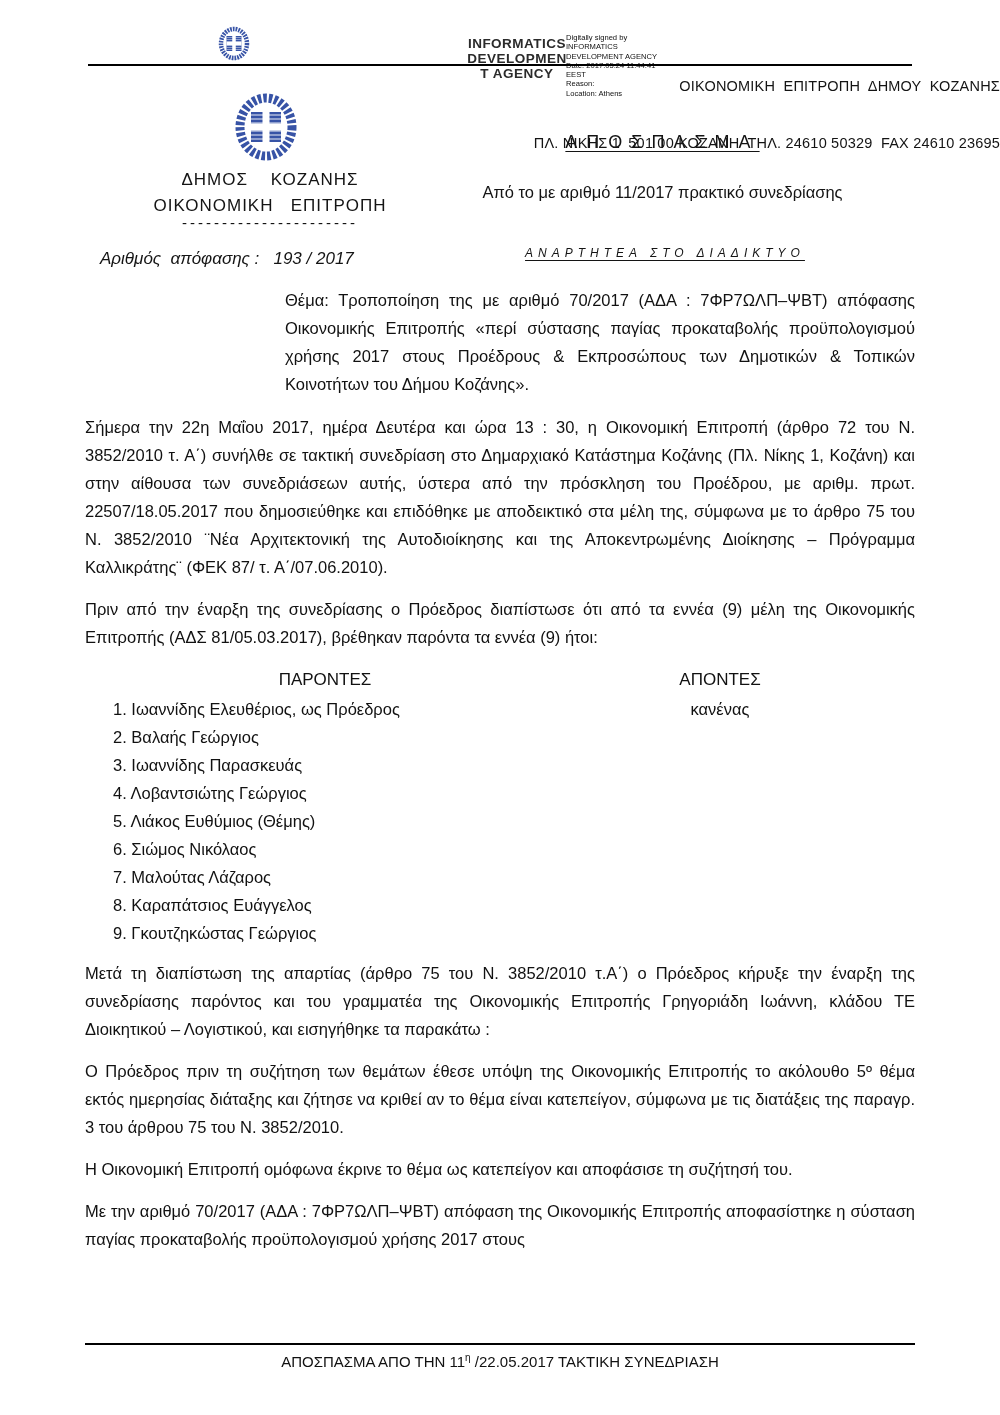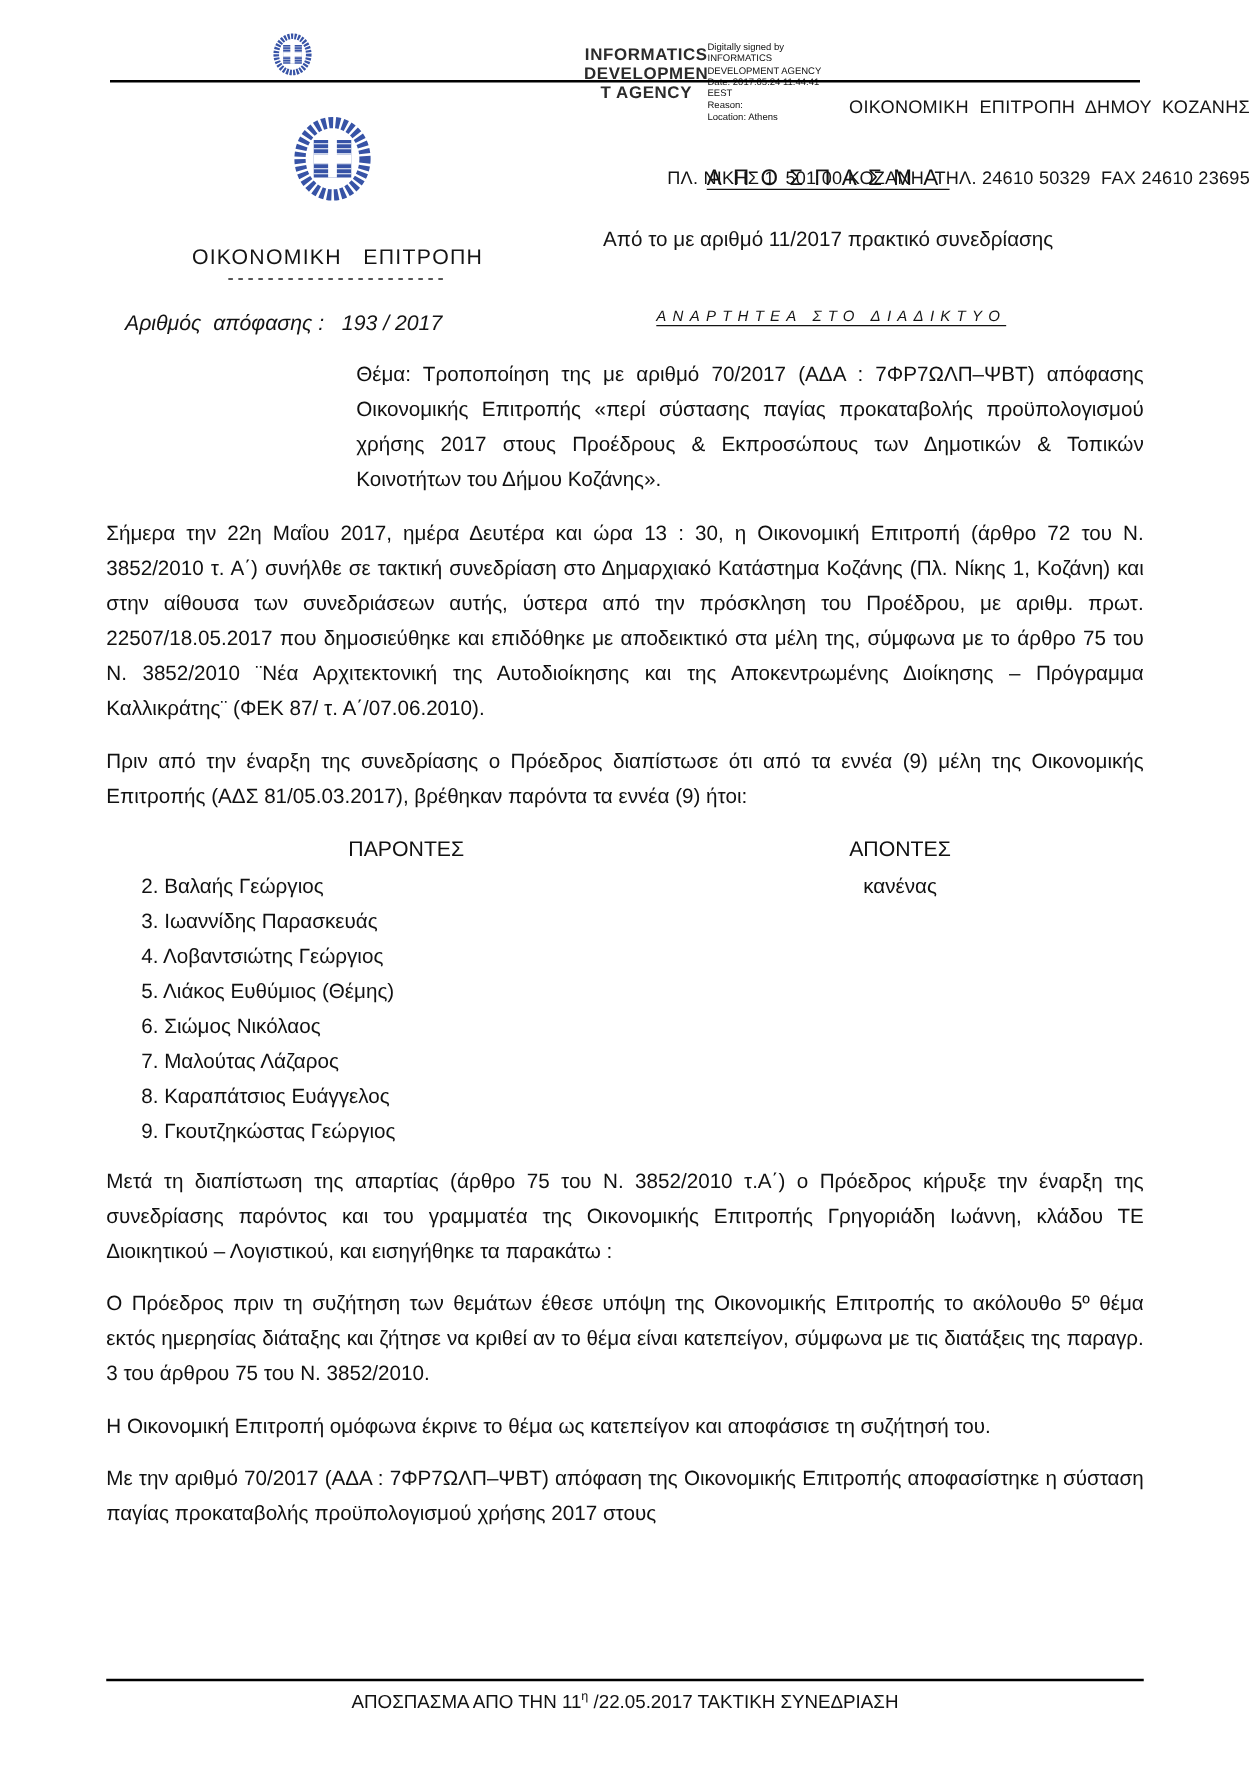--- a/index.html
+++ b/index.html
@@ -113,40 +113,42 @@
           <line x1="17" y1="27" x2="47" y2="27"></line>
         <line x1="17" y1="31" x2="47" y2="31"></line>
           <line x1="17" y1="39" x2="47" y2="39"></line>
         <line x1="17" y1="43" x2="47" y2="43"></line>
           <line x1="17" y1="47" x2="47" y2="47"></line>
       </g>
       <rect class="emblem-cross" x="28.5" y="20" width="7" height="30"></rect>
       <rect class="emblem-cross" x="17" y="31.5" width="30" height="7"></rect>
     </svg>
 
+    <div class="municipality">ΔΗΜΟΣ    ΚΟΖΑΝΗΣ</div>
     <div class="committee">ΟΙΚΟΝΟΜΙΚΗ   ΕΠΙΤΡΟΠΗ</div>
     <div class="dashes">----------------------</div>
     <div class="decision-no">Αριθμός  απόφασης :   193 / 2017</div>
 
     <div class="apospasma">ΑΠΟΣΠΑΣΜΑ</div>
     <div class="from-minutes">Από το με αριθμό 11/2017 πρακτικό συνεδρίασης</div>
     <div class="anartitea">ΑΝΑΡΤΗΤΕΑ ΣΤΟ ΔΙΑΔΙΚΤΥΟ</div>
   </div>
 
   <div class="doc-body">
 
     <div class="theme">Θέμα: Τροποποίηση της με αριθμό 70/2017 (ΑΔΑ : 7ΦΡ7ΩΛΠ–ΨΒΤ) απόφασης Οικονομικής Επιτροπής «περί σύστασης παγίας προκαταβολής προϋπολογισμού χρήσης 2017 στους Προέδρους &amp; Εκπροσώπους των Δημοτικών &amp; Τοπικών Κοινοτήτων του  Δήμου Κοζάνης».</div>
 
     <div class="para">Σήμερα την 22η Μαΐου 2017, ημέρα Δευτέρα  και ώρα 13 : 30, η Οικονομική Επιτροπή (άρθρο 72 του Ν. 3852/2010 τ. Α΄) συνήλθε σε τακτική συνεδρίαση στο Δημαρχιακό Κατάστημα Κοζάνης (Πλ. Νίκης 1, Κοζάνη) και στην αίθουσα των συνεδριάσεων αυτής, ύστερα από την πρόσκληση του Προέδρου, με αριθμ. πρωτ. 22507/18.05.2017 που δημοσιεύθηκε και επιδόθηκε με αποδεικτικό στα μέλη της, σύμφωνα με το άρθρο 75 του Ν. 3852/2010 ¨Νέα Αρχιτεκτονική της Αυτοδιοίκησης και της Αποκεντρωμένης Διοίκησης – Πρόγραμμα Καλλικράτης¨ (ΦΕΚ 87/ τ. Α΄/07.06.2010).</div>
     <div class="para">Πριν από την έναρξη της συνεδρίασης ο Πρόεδρος διαπίστωσε ότι από τα εννέα (9) μέλη της Οικονομικής Επιτροπής (ΑΔΣ  81/05.03.2017), βρέθηκαν παρόντα τα εννέα (9) ήτοι:</div>
 
     <div class="attendance">
       <div class="col-present">
         <div class="att-header">ΠΑΡΟΝΤΕΣ</div>
         <div class="att-list">
+          <div class="att-item">1. Ιωαννίδης Ελευθέριος, ως Πρόεδρος</div>
           <div class="att-item">2. Βαλαής Γεώργιος</div>
           <div class="att-item">3. Ιωαννίδης Παρασκευάς</div>
           <div class="att-item">4. Λοβαντσιώτης Γεώργιος</div>
           <div class="att-item">5. Λιάκος Ευθύμιος (Θέμης)</div>
           <div class="att-item">6. Σιώμος Νικόλαος</div>
           <div class="att-item">7. Μαλούτας Λάζαρος</div>
           <div class="att-item">8. Καραπάτσιος Ευάγγελος</div>
           <div class="att-item">9. Γκουτζηκώστας Γεώργιος</div>
         </div>
       </div>

